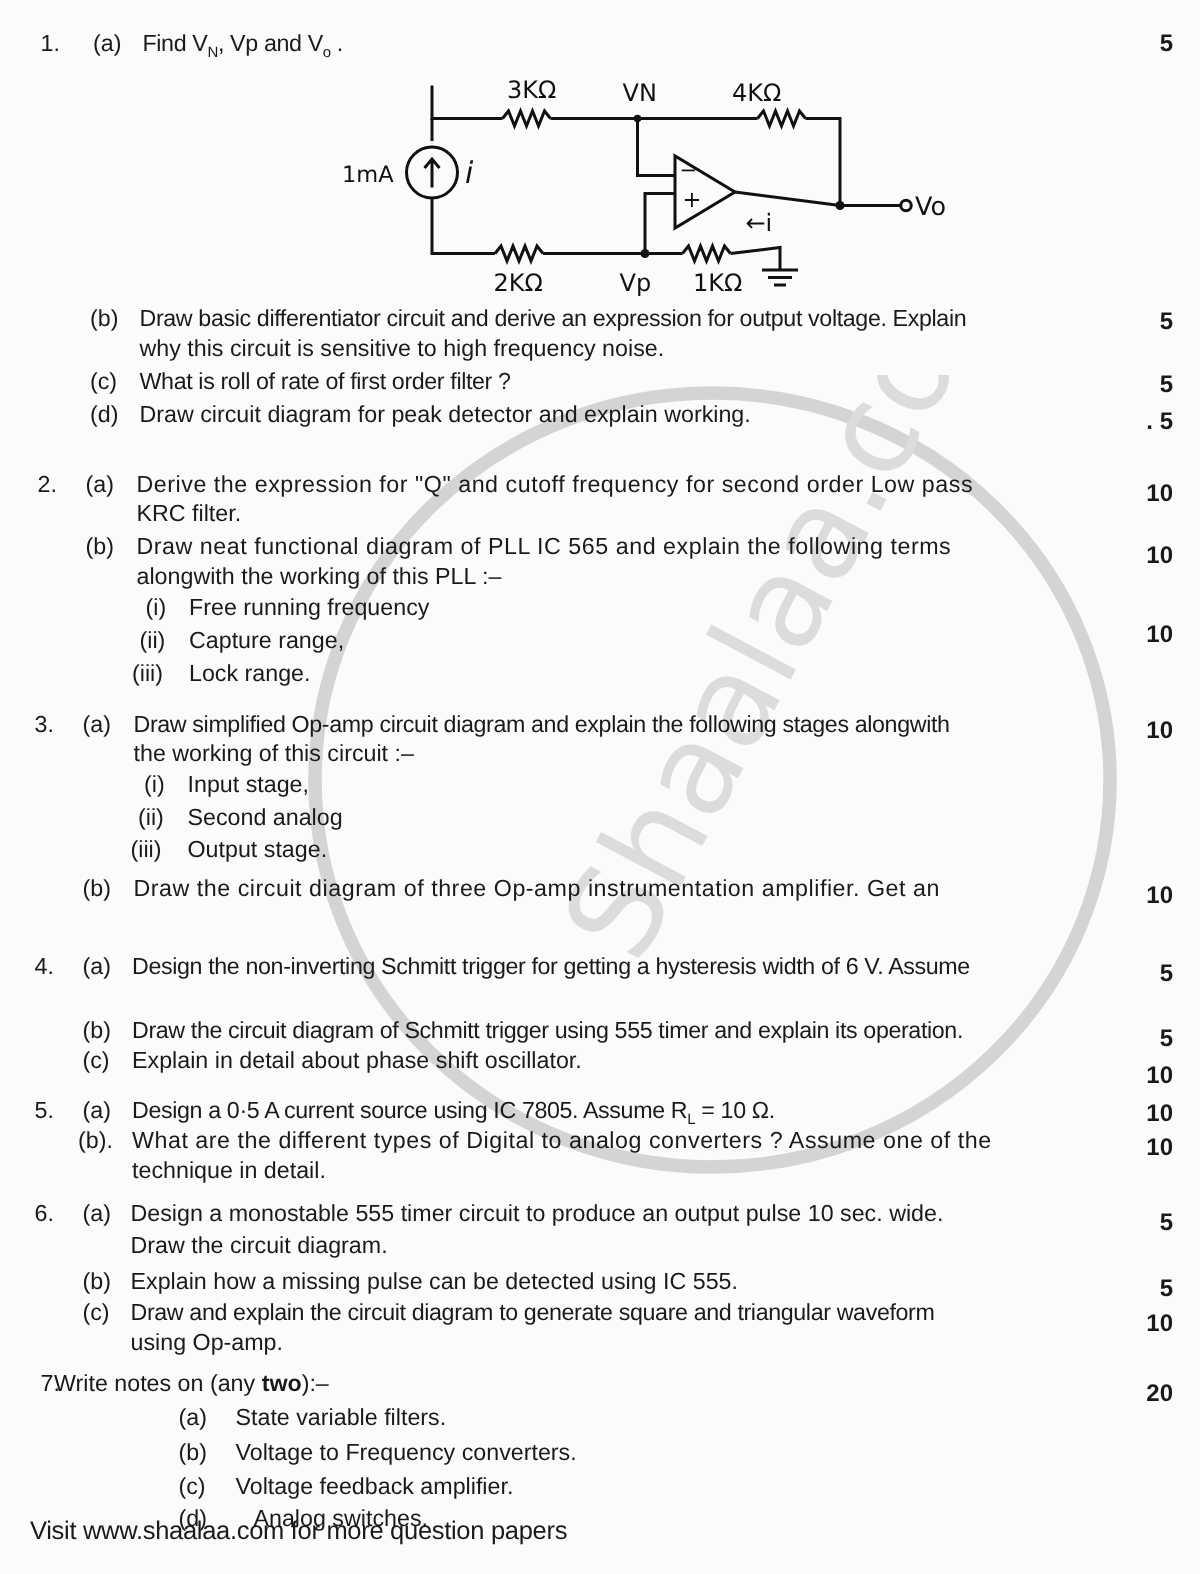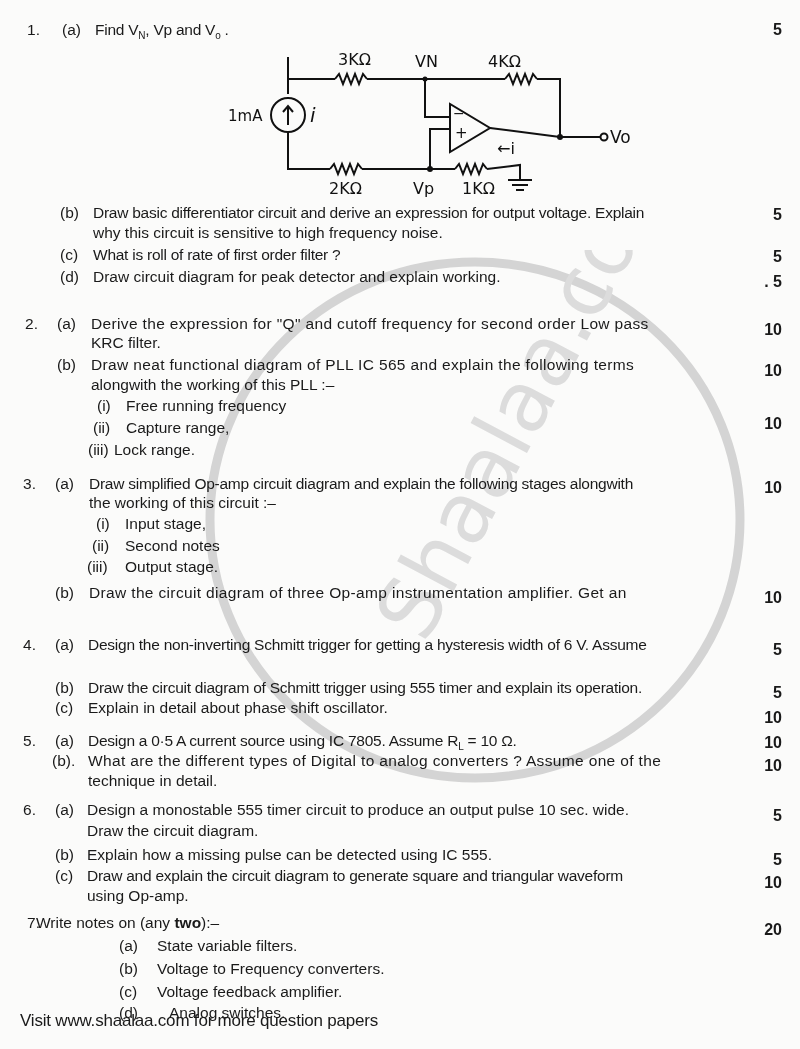--- a/index.html
+++ b/index.html
@@ -122,37 +122,37 @@
     <span class="sub" style="left:97px">(i)</span>
     <span class="sub" style="left:126px">Free running frequency</span>
   </div>
   <div class="line" style="top:418px;left:0">
     <span class="sub" style="left:93px">(ii)</span>
     <span class="sub" style="left:126px">Capture range,</span>
   </div>
   <div class="marks line" style="top:414px">10</div>
   <div class="line" style="top:440px;left:0">
     <span class="sub" style="left:88px">(iii)</span>
-    <span class="sub" style="left:114px">Lock range.</span>
+    <span class="sub" style="left:126px">Lock range.</span>
   </div>
 
   <div class="line" style="top:474px;left:0">
     <span class="qnum" style="left:14px">3.</span>
     <span class="sub" style="left:55px">(a)</span>
     <span class="sub cond" style="left:89px">Draw simplified Op-amp circuit diagram and explain the following stages alongwith</span>
   </div>
   <div class="marks line" style="top:478px">10</div>
   <div class="line" style="top:493px;left:89px">the working of this circuit :–</div>
   <div class="line" style="top:514px;left:0">
     <span class="sub" style="left:96px">(i)</span>
     <span class="sub" style="left:125px">Input stage,</span>
   </div>
   <div class="line" style="top:536px;left:0">
     <span class="sub" style="left:92px">(ii)</span>
-    <span class="sub" style="left:125px">Second notes</span>
+    <span class="sub" style="left:125px">Second analog</span>
   </div>
   <div class="line" style="top:557px;left:0">
     <span class="sub" style="left:87px">(iii)</span>
     <span class="sub" style="left:125px">Output stage.</span>
   </div>
   <div class="line" style="top:583px;left:0">
     <span class="sub" style="left:55px">(b)</span>
     <span class="sub stretch" style="left:89px">Draw the circuit diagram of three Op-amp instrumentation amplifier.  Get an</span>
   </div>
   <div class="marks line" style="top:588px">10</div>

